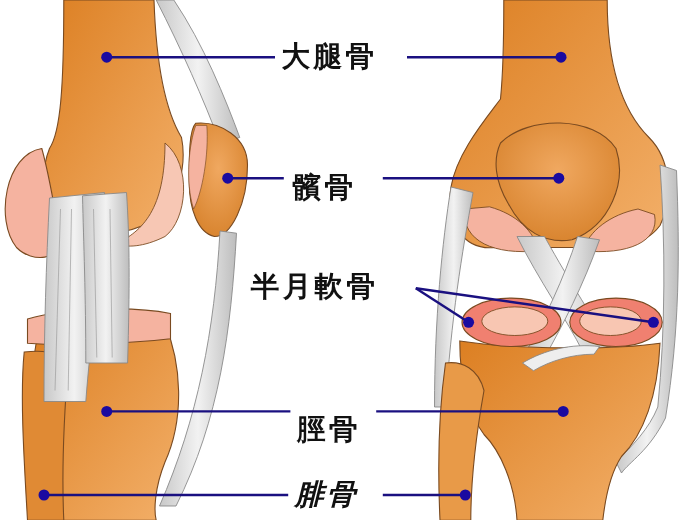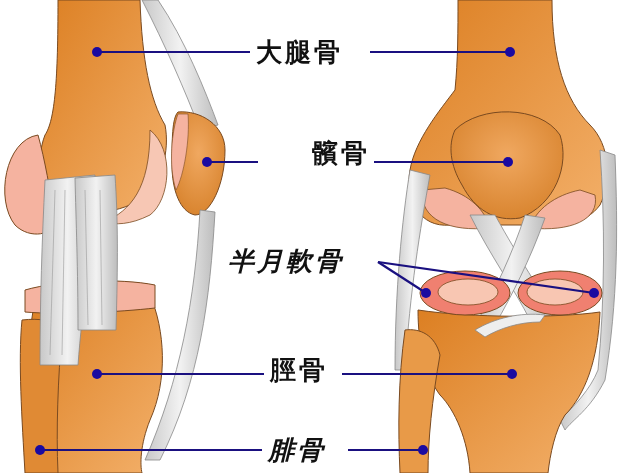--- a/index.html
+++ b/index.html
@@ -112,17 +112,17 @@
       <circle cx="426" cy="293" r="5"></circle>
       <circle cx="594" cy="293" r="5"></circle>
       <circle cx="97" cy="374" r="5"></circle>
       <circle cx="512" cy="374" r="5"></circle>
       <circle cx="40" cy="450" r="5"></circle>
       <circle cx="423" cy="450" r="5"></circle>
     </g>
   </svg>
 
   <div class="label" style="left:252px; top:37px;">大腿骨</div>
-  <div class="label" style="left:262px; top:138px;margin-left:46px;">髕骨</div>
-  <div class="label" style="left:224px; top:246px;font-style:italic;">半月軟骨</div>
-  <div class="label" style="left:266px; top:355px;">脛骨</div>
+  <div class="label" style="left:262px; top:156px;">髕骨</div>
+  <div class="label" style="left:224px; top:246px;">半月軟骨</div>
+  <div class="label" style="left:266px; top:376px;">脛骨</div>
   <div class="label" style="left:264px; top:435px;font-style:italic;">腓骨</div>
 </div>
 
 </body></html>

